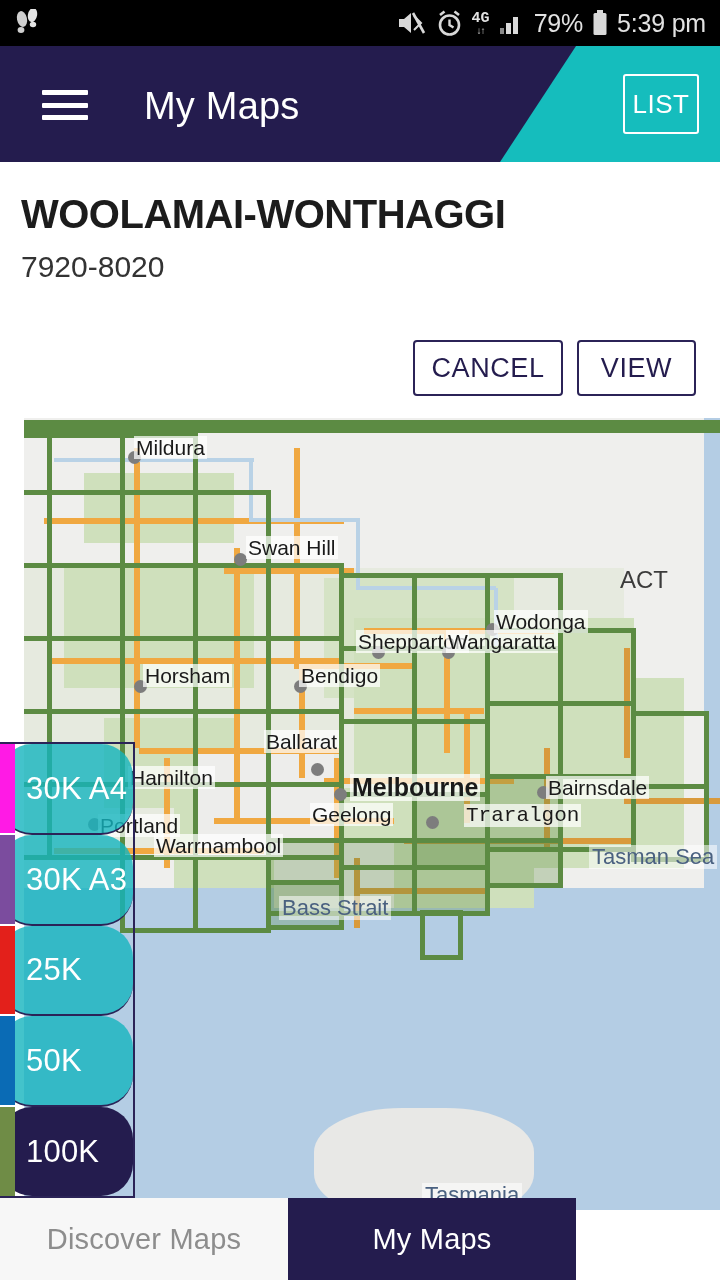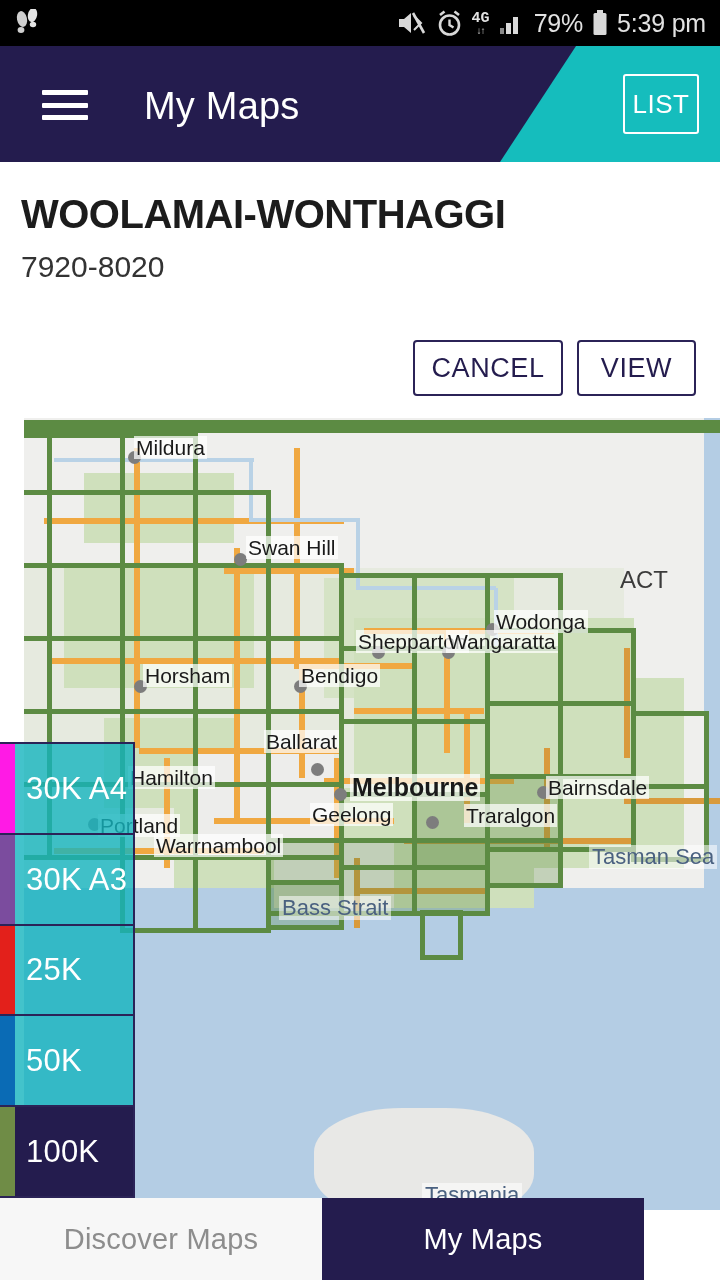--- a/index.html
+++ b/index.html
@@ -142,34 +142,35 @@
   
   .legend {
     position:absolute; left:0; top:742px; width:135px; height:456px;
     border:2px solid #2b2357; border-left:none;
     display:flex; flex-direction:column; overflow:hidden; z-index:6;
   }
   .legend-row {
     position:relative; flex:1 1 0; display:flex; align-items:center;
     border-bottom:2px solid #2b2357;
     background:rgba(20,180,190,0.80);
+    border-radius:32px;
   }
   .legend-row:last-child { border-bottom:none; }
   .legend-row.active { background:#241c4e; }
   .legend-swatch {
     position:absolute; left:0; top:0; bottom:0; width:15px;
   }
   .legend-label {
     margin-left:26px; font-size:31px; color:#ffffff; line-height:1;
     letter-spacing:0.2px;
   }
 
   
   .bottomnav {
-    position:absolute; left:0; bottom:0; width:644px; height:82px;
+    position:absolute; left:0; bottom:0; width:576px; height:82px;
     display:flex;
     text-align:center;
   }
   .nav-tab {
     flex:1 1 0; display:flex; align-items:center; justify-content:center;
     font-size:29px; letter-spacing:0.2px;
   }
   .nav-tab.inactive { background:#f7f7f7; color:#8d8d8d; }
   .nav-tab.active { background:#241c4e; color:#ffffff; }
 </style>
@@ -368,21 +369,21 @@
     <div class="citylabel" style="left:110px;top:18px;">Mildura</div>
     <div class="citylabel" style="left:222px;top:118px;">Swan Hill</div>
     <div class="citylabel" style="left:119px;top:246px;">Horsham</div>
     <div class="citylabel" style="left:275px;top:246px;">Bendigo</div>
     <div class="citylabel" style="left:332px;top:212px;">Shepparton</div>
     <div class="citylabel" style="left:422px;top:212px;">Wangaratta</div>
     <div class="citylabel" style="left:470px;top:192px;">Wodonga</div>
     <div class="citylabel" style="left:240px;top:312px;">Ballarat</div>
     <div class="citylabel big" style="left:326px;top:356px;">Melbourne</div>
     <div class="citylabel" style="left:286px;top:385px;">Geelong</div>
-    <div class="citylabel" style="left:440px;top:386px;">Traralgon</div>
+    <div class="citylabel" style="left:440px;top:386px;font-family:Liberation Mono, monospace;">Traralgon</div>
     <div class="citylabel" style="left:522px;top:358px;">Bairnsdale</div>
     <div class="citylabel" style="left:104px;top:348px;">Hamilton</div>
     <div class="citylabel" style="left:74px;top:396px;">Portland</div>
     <div class="citylabel" style="left:130px;top:416px;">Warrnambool</div>
 
     <div class="sealabel" style="left:255px;top:478px;">Bass Strait</div>
     <div class="sealabel" style="left:565px;top:427px;">Tasman Sea</div>
     <div class="sealabel" style="left:398px;top:765px;">Tasmania</div>
     <div class="statelabel" style="left:596px;top:150px;">ACT</div>
 

